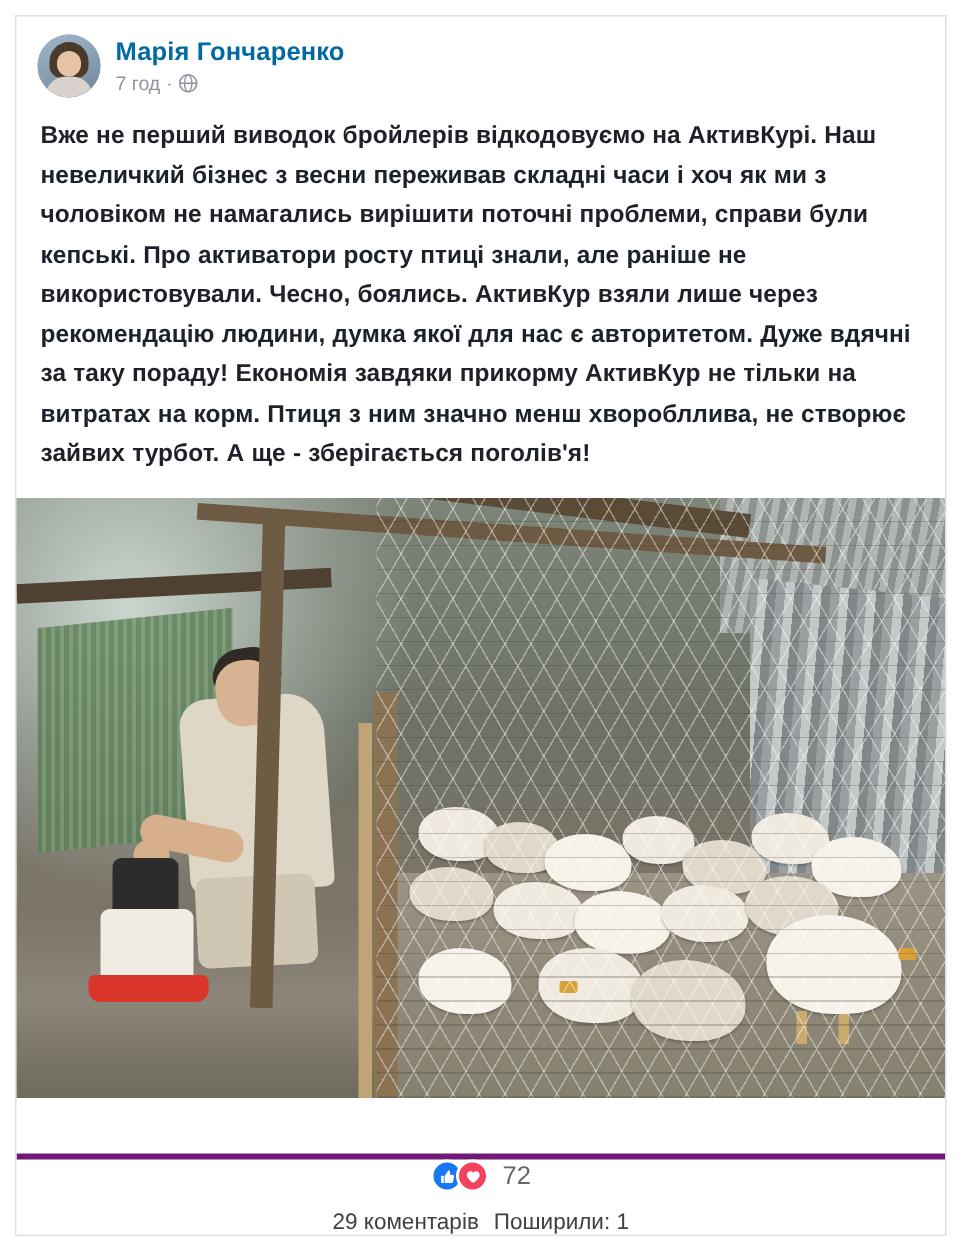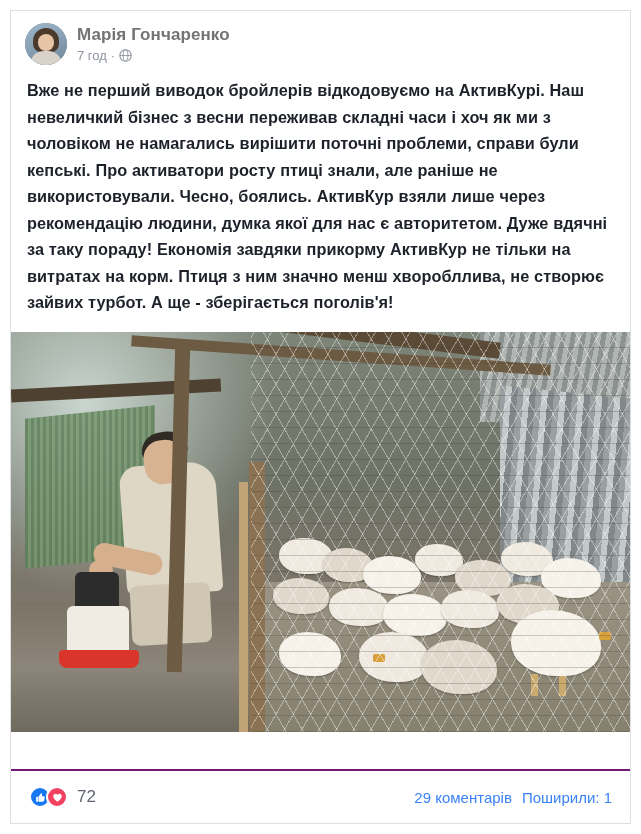--- a/index.html
+++ b/index.html
@@ -74,21 +74,21 @@
     border-radius: 14px 14px 0 0;
   }
   .header-text {
     margin-left: 10px;
     padding-top: 2px;
     min-width: 0;
   }
   .author {
     font-size: 17px;
     font-weight: bold;
-    color: #737373;
+    color: #0369a1;
     line-height: 20px;
     letter-spacing: 0.1px;
     text-align: center;
   }
   .meta {
     display: flex;
     align-items: center;
     margin-top: 3px;
     color: #8d949e;
     font-size: 13px;
@@ -272,27 +272,28 @@
     border-radius: 2px;
   }
   .leg {
     background: #cbab6d;
   }
   
   .action-bar {
     position: absolute;
     left: 0; right: 0; bottom: 0;
     height: 54px;
-    border-top: 2px solid #701a75;
+    border-top: 4px solid #701a75;
     display: flex;
     align-items: center;
     justify-content: space-between;
     padding: 0 18px;
     box-sizing: border-box;
     background: #ffffff;
+    flex-direction: column;
   }
   .reactions {
     display: flex;
     align-items: center;
   }
   .rx {
     width: 22px;
     height: 22px;
     border-radius: 50%;
     border: 2px solid #ffffff;
@@ -310,21 +311,21 @@
     background: #f3425f;
     margin-left: -5px;
   }
   .rx-count {
     margin-left: 9px;
     font-size: 17px;
     color: #606770;
   }
   .counters {
     font-size: 15px;
-    color: #3b82f6;
+    color: #404040;
     display: flex;
     align-items: center;
     gap: 10px;
   }
   .counters span { white-space: nowrap; }
 </style>
 </head>
 <body>
 
 <div class="page">

